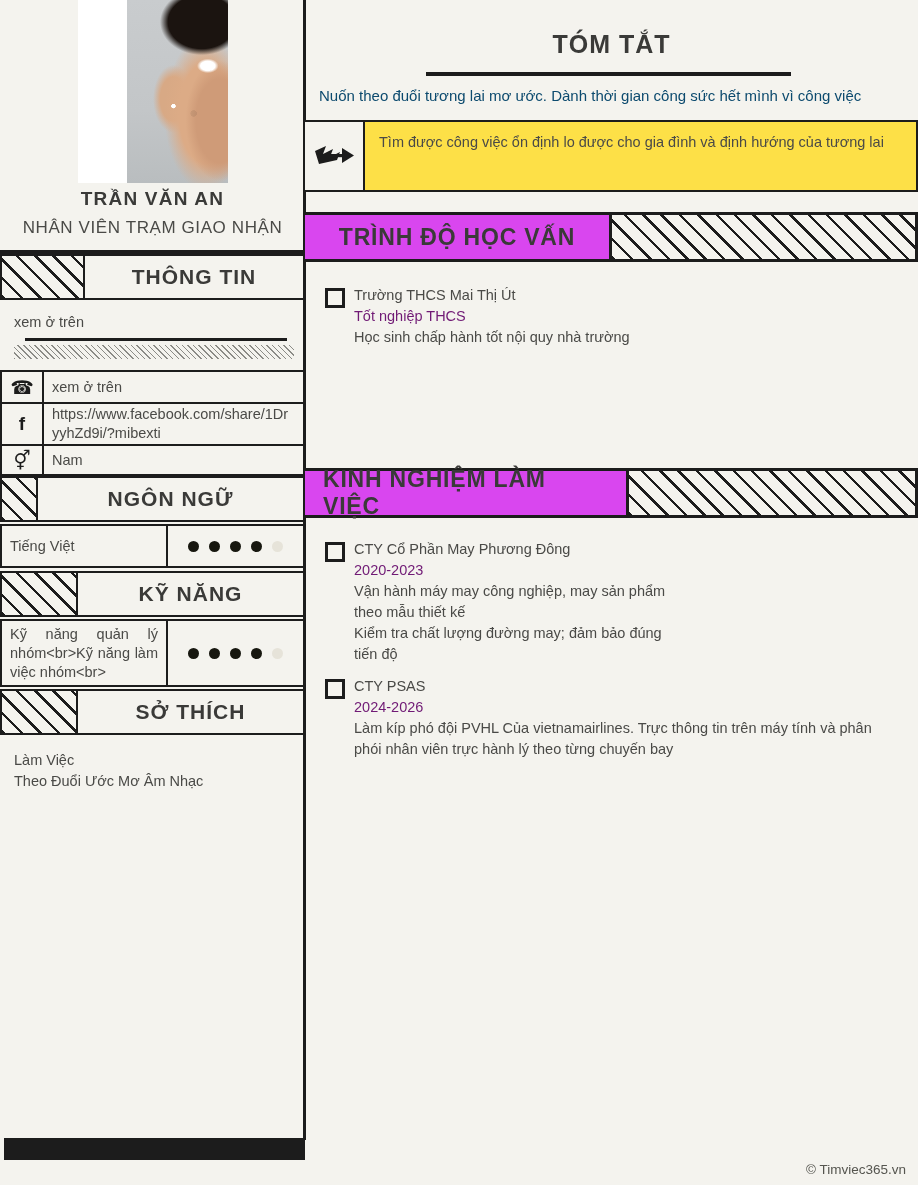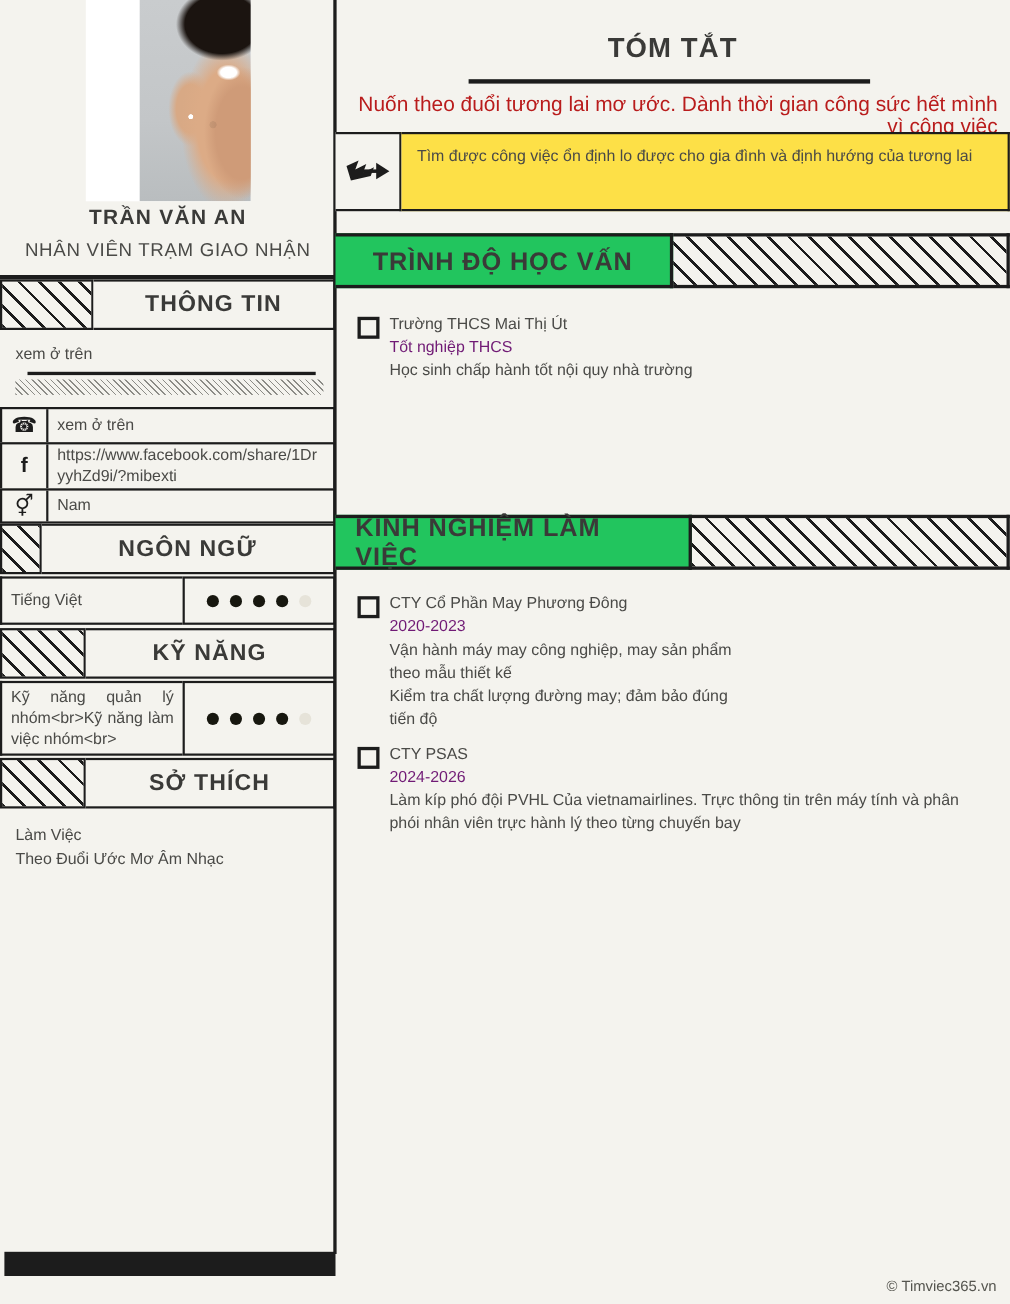--- a/index.html
+++ b/index.html
@@ -109,22 +109,22 @@
   }
 
   
   .right{position:absolute;left:305px;top:0;width:613px;height:1185px;}
   .sum-title{
     position:absolute;left:0;top:30px;width:613px;text-align:center;
     font-size:25px;font-weight:700;letter-spacing:1px;color:#3a3a38;
   }
   .sum-rule{position:absolute;left:121px;top:72px;width:365px;height:4px;background:#1c1c1c;}
   .sum-text{
-    position:absolute;left:14px;top:86px;width:588px;text-align:right;
-    font-size:19px;line-height:20px;color:#b91c1c;
+    position:absolute;left:14px;top:86px;width:588px;text-align:left;
+    font-size:15px;line-height:20px;color:#0c4a6e;
   }
 
   .obj-wrap{position:absolute;left:0px;top:120px;width:613px;height:72px;display:flex;}
   .obj-icon{
     width:60px;min-width:60px;box-sizing:border-box;
     border:2.5px solid #1c1c1c;border-left:none;
     display:flex;align-items:center;justify-content:center;
     background:#f4f3ee;
   }
   .obj-text{
@@ -132,21 +132,21 @@
     border:2.5px solid #1c1c1c;border-left:none;
     padding:10px 14px;font-size:14.5px;line-height:21px;color:#4a4a47;
     text-align:justify;background:#fde047;
   }
 
   .rsec{position:absolute;left:0;height:50px;display:flex;}
   .rsec .titlebox{
     box-sizing:border-box;border:3px solid #1c1c1c;border-left:none;
     display:flex;align-items:center;justify-content:center;
     font-size:23px;font-weight:700;letter-spacing:0.8px;color:#3a3a38;
-    background:#22c55e;padding:0 18px;
+    background:#d946ef;padding:0 18px;
   }
   .rsec .hatchbox{
     box-sizing:border-box;border:3px solid #1c1c1c;border-left:none;
     flex:1;
   }
 
   .entry{position:absolute;display:flex;}
   .sqr{
     width:20px;height:20px;min-width:20px;box-sizing:border-box;
     border:3px solid #1c1c1c;background:#f4f3ee;margin-top:3px;margin-right:9px;

